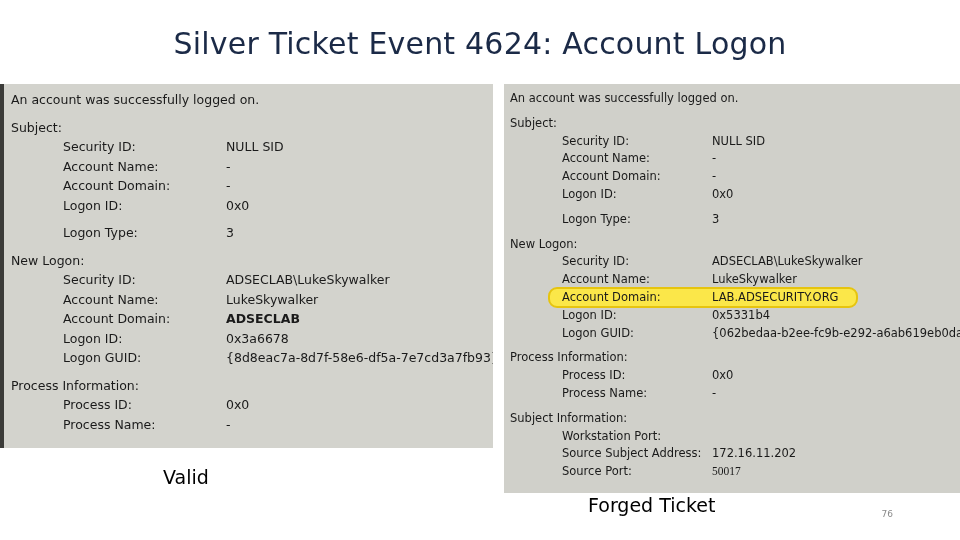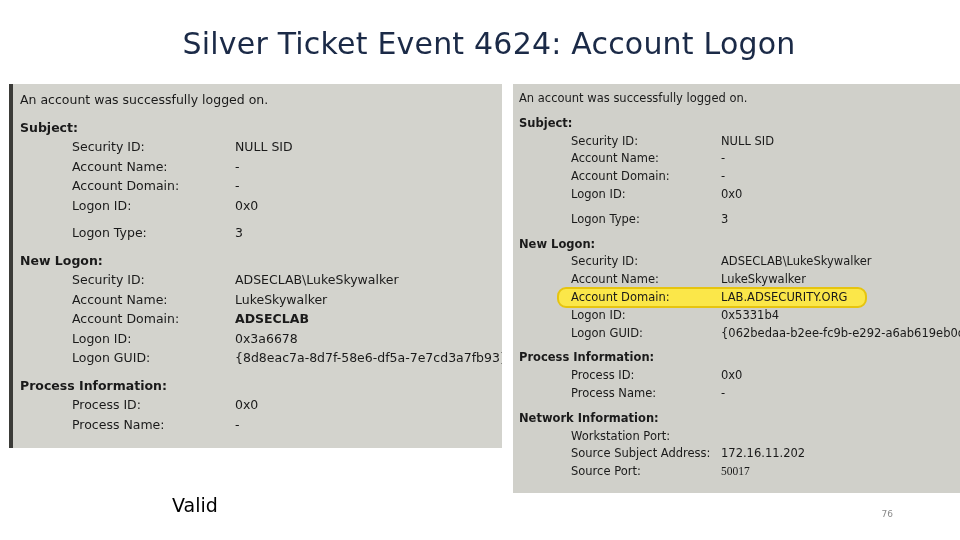--- a/index.html
+++ b/index.html
@@ -4,21 +4,21 @@
 <title>Silver Ticket Event 4624</title>
 <style>
   html,body{margin:0;padding:0;}
   body{
     width:960px;height:540px;
     background:#ffffff;
     font-family:"Liberation Sans", sans-serif;
     overflow:hidden;
     position:relative;
   }
-  .slide{position:absolute;inset:0;margin-left:9px;}
+  .slide{position:absolute;inset:0;}
 
   
   .slide-title{
     position:absolute;
     left:0; top:26px; width:960px;
     text-align:center;
     font-size:30px;
     font-weight:400;
     letter-spacing:0.2px;
     color:#1b2a47;
@@ -60,21 +60,21 @@
   .left .lbl-1{left:59px;}
   .left .val{left:222px;}
 
   
   .right .evt-line{font-size:11.5px;}
   .right .lbl-0{left:6px;}
   .right .lbl-1{left:58px;}
   .right .val{left:208px;}
 
   .summary{font-weight:400;}
-  .section{font-weight:700;}
+  .section{font-weight:400;}
 
   
   .highlight-box{
     position:absolute;
     left:44px; top:210px;
     width:310px; height:21px;
     background:#ffe93f;
     border:2px solid #e8c400;
     border-radius:9px;
     box-sizing:border-box;
@@ -82,21 +82,21 @@
   }
 
   
   .caption{
     position:absolute;
     font-size:19px;
     color:#000000;
     font-family:"DejaVu Sans", sans-serif;
     white-space:nowrap;
   }
-  .caption.left-cap{ left:163px; top:494px; }
+  .caption.left-cap{ left:163px; top:466px; }
   .caption.right-cap{ left:588px; top:494px; }
 
   
   .page-number{
     position:absolute;
     right:67px; top:509px;
     font-size:9px;
     color:#8a8a8a;
     font-family:"DejaVu Sans", sans-serif;
   }
@@ -165,26 +165,27 @@
         <div class="evt-line val" style="top: 208px;">LAB.ADSECURITY.ORG</div>
         <div class="evt-line lbl-1" style="top: 225.8px;">Logon ID:</div>
         <div class="evt-line val" style="top: 225.8px;">0x5331b4</div>
         <div class="evt-line lbl-1" style="top: 243.6px;">Logon GUID:</div>
         <div class="evt-line val" style="top: 243.6px;">{062bedaa-b2ee-fc9b-e292-a6ab619eb0da}</div>
         <div class="evt-line lbl-0 section" style="top: 268.4px;">Process Information:</div>
         <div class="evt-line lbl-1" style="top: 286.2px;">Process ID:</div>
         <div class="evt-line val" style="top: 286.2px;">0x0</div>
         <div class="evt-line lbl-1" style="top: 304px;">Process Name:</div>
         <div class="evt-line val" style="top: 304px;">-</div>
-        <div class="evt-line lbl-0 section" style="top: 328.8px;">Network Information:</div>
+        <div class="evt-line lbl-0 section" style="top: 328.8px;">Subject Information:</div>
         <div class="evt-line lbl-1" style="top: 346.6px;">Workstation Port:</div>
         <div class="evt-line lbl-1" style="top: 364.4px;">Source Subject Address:</div>
         <div class="evt-line val" style="top: 364.4px;">172.16.11.202</div>
         <div class="evt-line lbl-1" style="top: 382.2px;">Source Port:</div>
         <div class="evt-line val" style="top: 382.2px; font-family: Liberation Serif, serif;">50017</div>
       </div>
   </div>
 
   <div class="caption left-cap">Valid</div>
 
+  <div class="caption right-cap">Forged Ticket</div>
 
   <div class="page-number">76</div>
 </div>
 
 </body></html>

